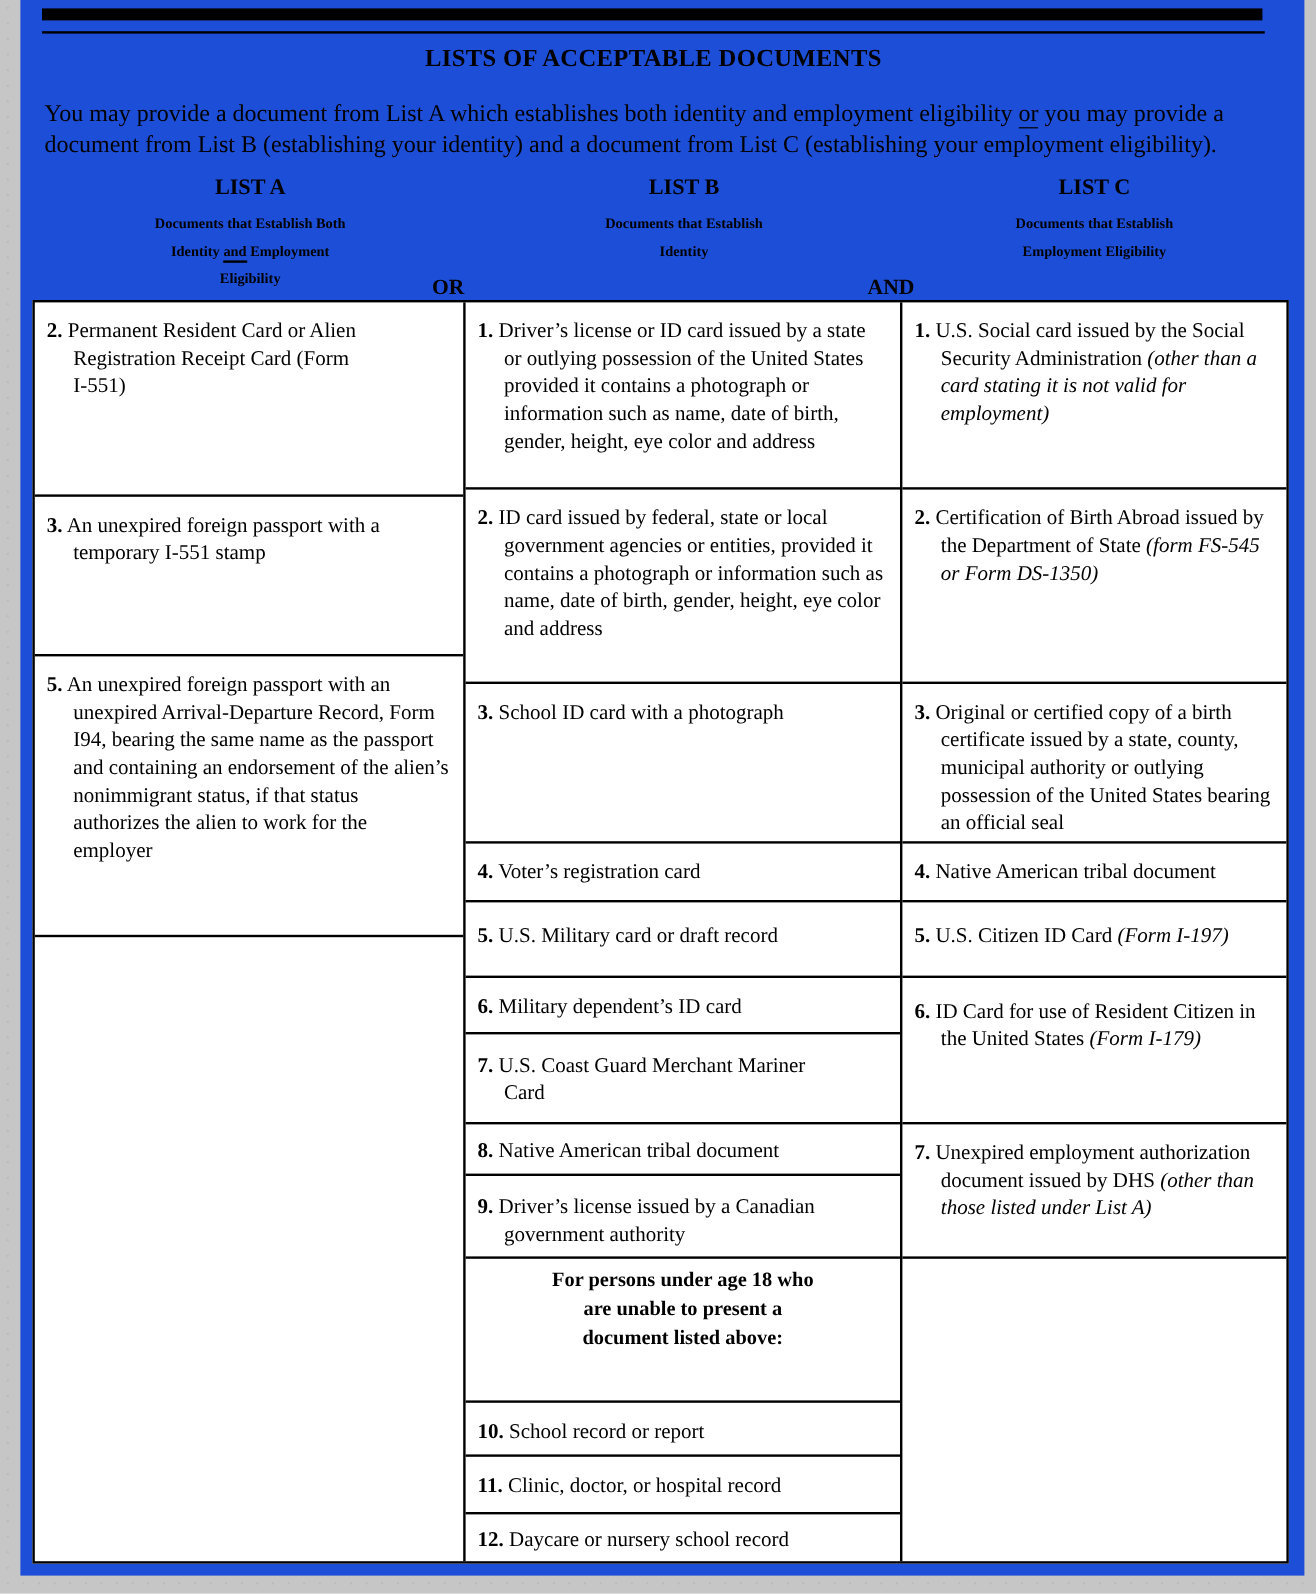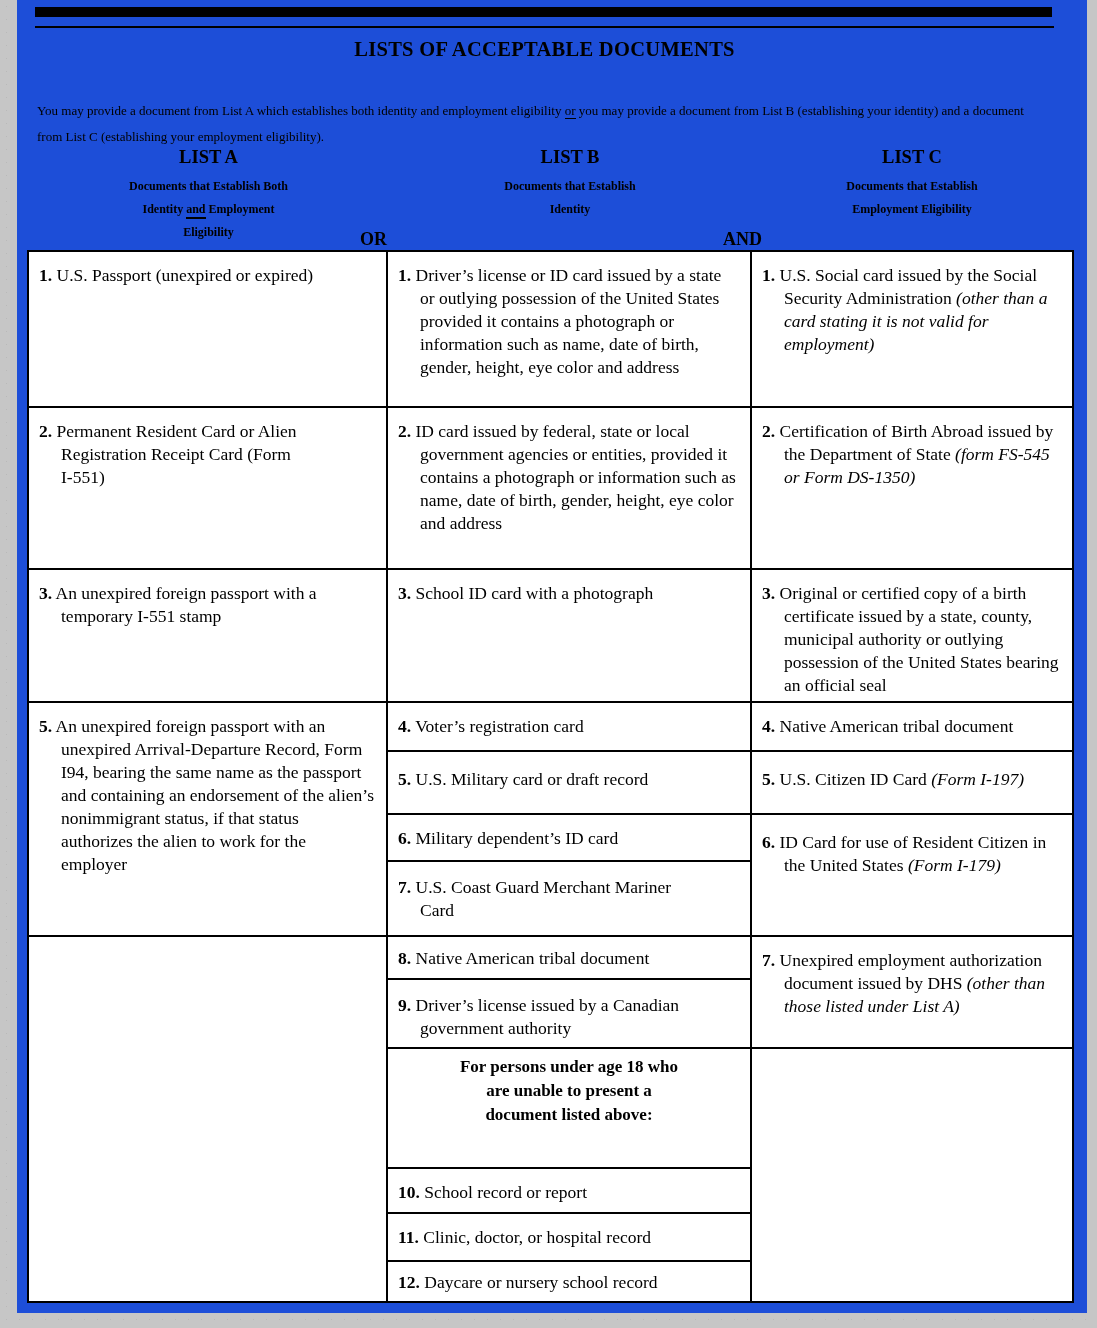--- a/index.html
+++ b/index.html
@@ -25,22 +25,22 @@
   .top-rule {
     position:absolute; left:18px; top:26px;
     width:1019px; height:2px; background:#000;
   }
   .doc-title {
     position:absolute; left:18px; top:38px; width:1019px;
     text-align:center; font-size:20.5px; font-weight:bold;
     letter-spacing:.3px;
   }
   .intro {
-    position:absolute; left:20px; top:98px; width:1008px;
-    font-size:13px; line-height:26px;
+    position:absolute; left:20px; top:82px; width:1008px;
+    font-size:20px; line-height:26px;
   }
   .u-or { border-bottom:1.6px solid #000; }
   .band {
     position:absolute; left:12px; top:146px; width:1043px;
     display:flex;
   }
   .band-col { text-align:center; }
   .band-col.a { width:359px; }
   .band-col.b { width:364px; }
   .band-col.c { width:320px; }
@@ -117,23 +117,20 @@
         <div>Employment Eligibility</div>
       </div>
     </div>
     <span class="connector or">OR</span>
     <span class="connector and">AND</span>
   </div>
 
   <div class="doc-table">
 
     <div class="col a">
-      <div class="cell" style="height:156px">
-        <p class="item"><span class="num">1.</span> <span>U.S. Passport (unexpired or expired)</span></p>
-      </div>
       <div class="cell" style="height:162px">
         <p class="item"><span class="num">2.</span> <span>Permanent Resident Card or Alien Registration Receipt Card (Form</span><br><span>I-551)</span></p>
       </div>
       <div class="cell" style="height:133px">
         <p class="item"><span class="num">3.</span> <span>An unexpired foreign passport with a temporary I-551 stamp</span></p>
       </div>
       <div class="cell" style="height:234px">
         <p class="item"><span class="num">5.</span> <span>An unexpired foreign passport with an unexpired Arrival-Departure Record, Form I94, bearing the same name as the passport and containing an endorsement of the alien’s nonimmigrant status, if that status authorizes the alien to work for the employer</span></p>
       </div>
       <div class="cell last" style="height:252px"></div>

